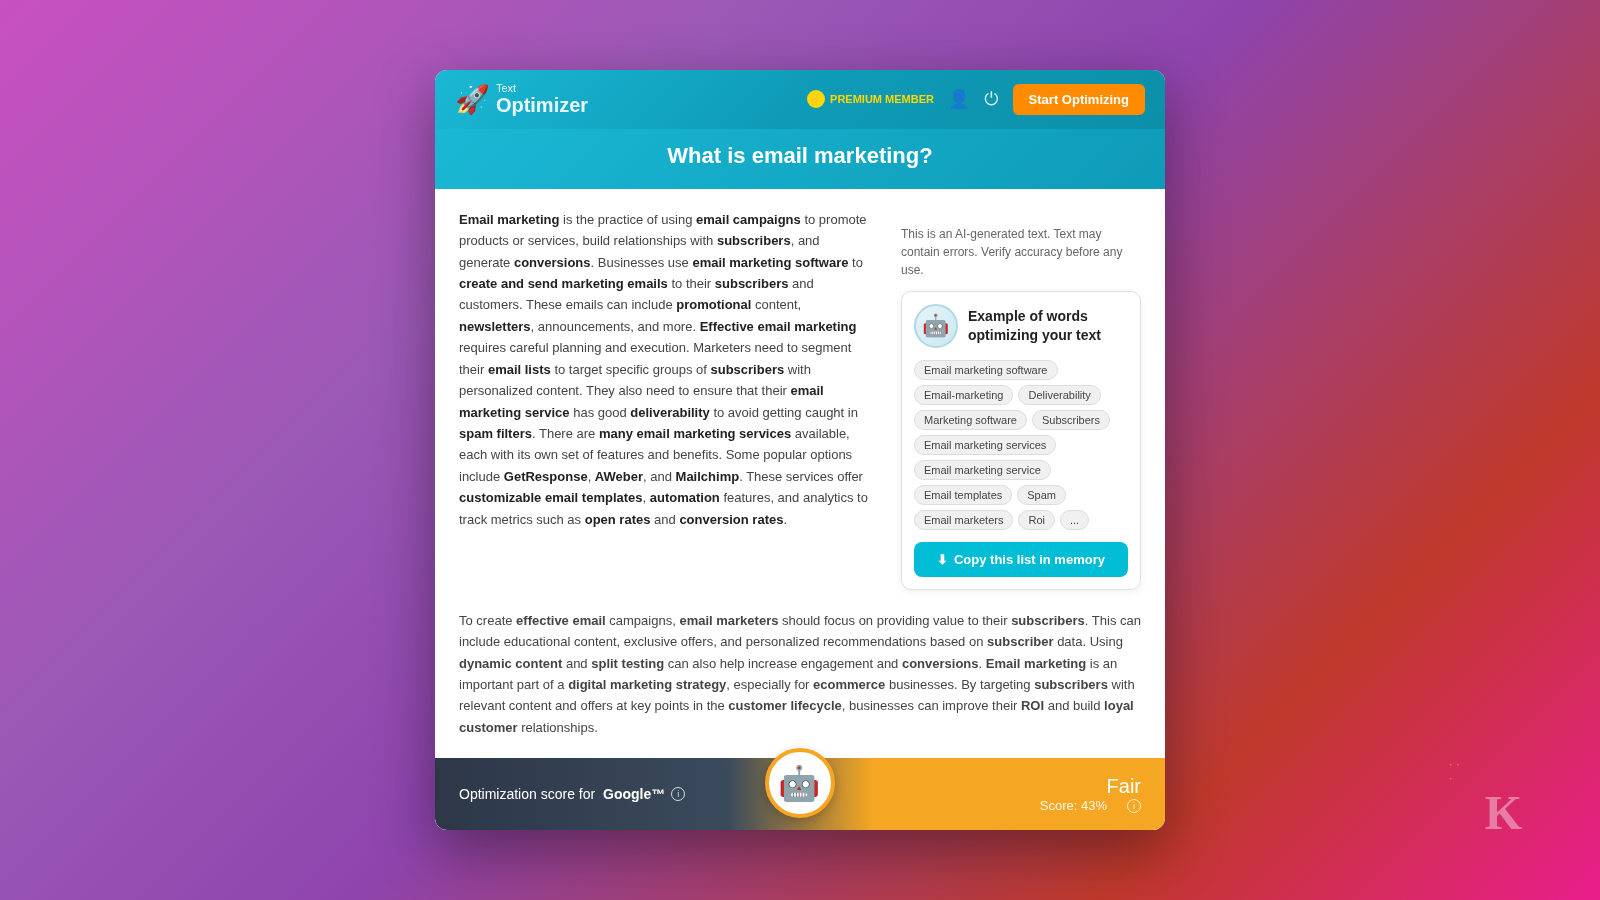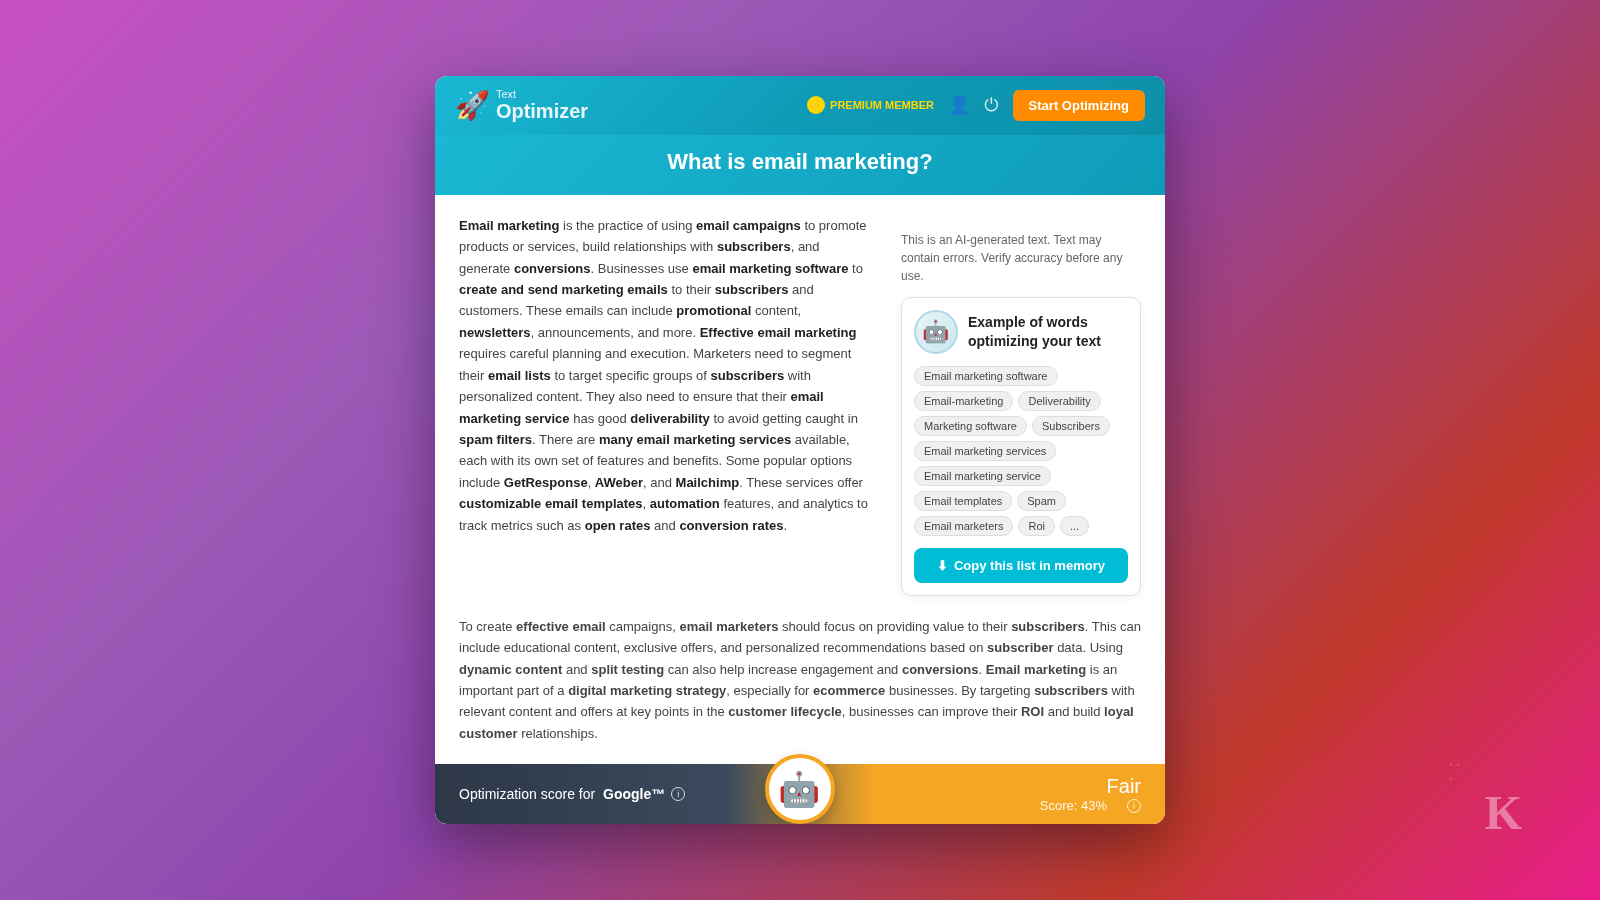--- a/index.html
+++ b/index.html
@@ -227,21 +227,21 @@
       line-height: 1.65;
     }
 
     
     .score-bar {
       background: linear-gradient(90deg, #2d3748 0%, #3a4a5c 40%, #f5a623 60%, #f5a623 100%);
       padding: 0;
       display: flex;
       align-items: center;
       position: relative;
-      height: 60px;
+      height: 72px;
       border-radius: 0 0 12px 12px;
       overflow: visible;
     }
     .score-left {
       flex: 1;
       padding: 0 24px;
       color: #fff;
       font-size: 14px;
       display: flex;
       align-items: center;

